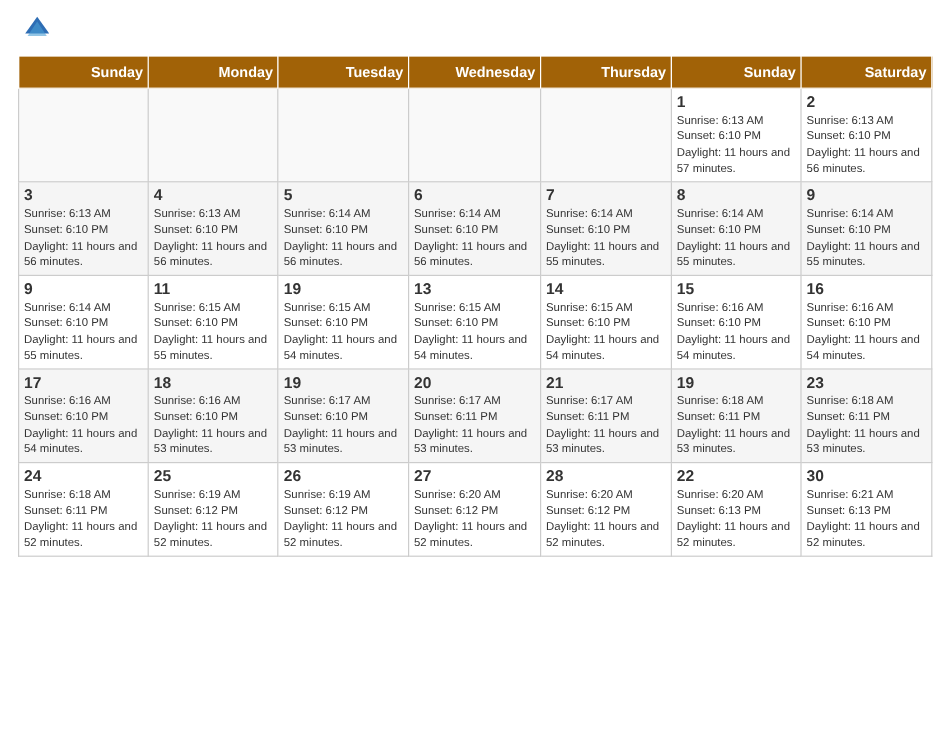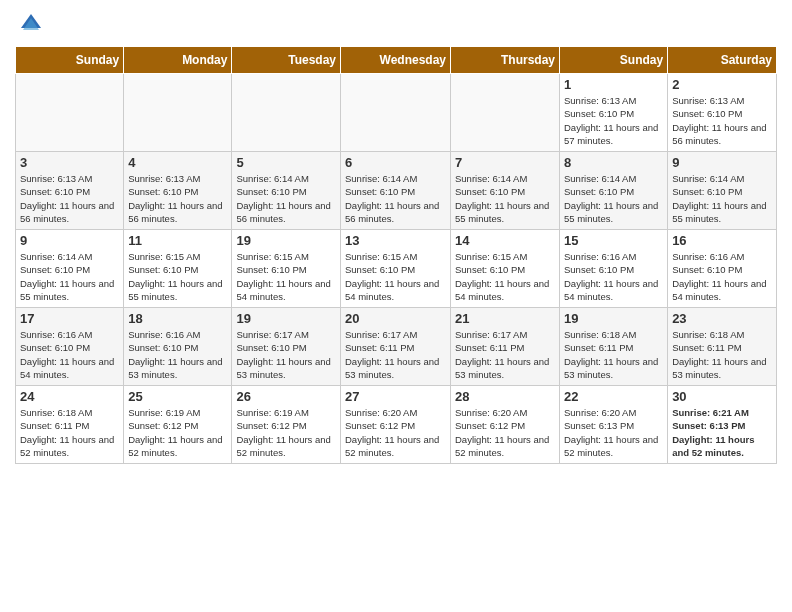--- a/index.html
+++ b/index.html
@@ -263,20 +263,20 @@
 Daylight: 11 hours and 52 minutes.</div>
           </td>
           <td>
             <span class="day-num">22</span>
             <div class="day-info" style="white-space: pre-line;">Sunrise: 6:20 AM
 Sunset: 6:13 PM
 Daylight: 11 hours and 52 minutes.</div>
           </td>
           <td>
             <span class="day-num">30</span>
-            <div class="day-info" style="white-space: pre-line; font-weight: bold;">Sunrise: 6:21 AM
+            <div class="day-info" style="white-space: pre-line;">Sunrise: 6:21 AM
 Sunset: 6:13 PM
 Daylight: 11 hours and 52 minutes.</div>
           </td>
         </tr>
       </tbody>
   </table>
 </div>
 
 </body></html>

